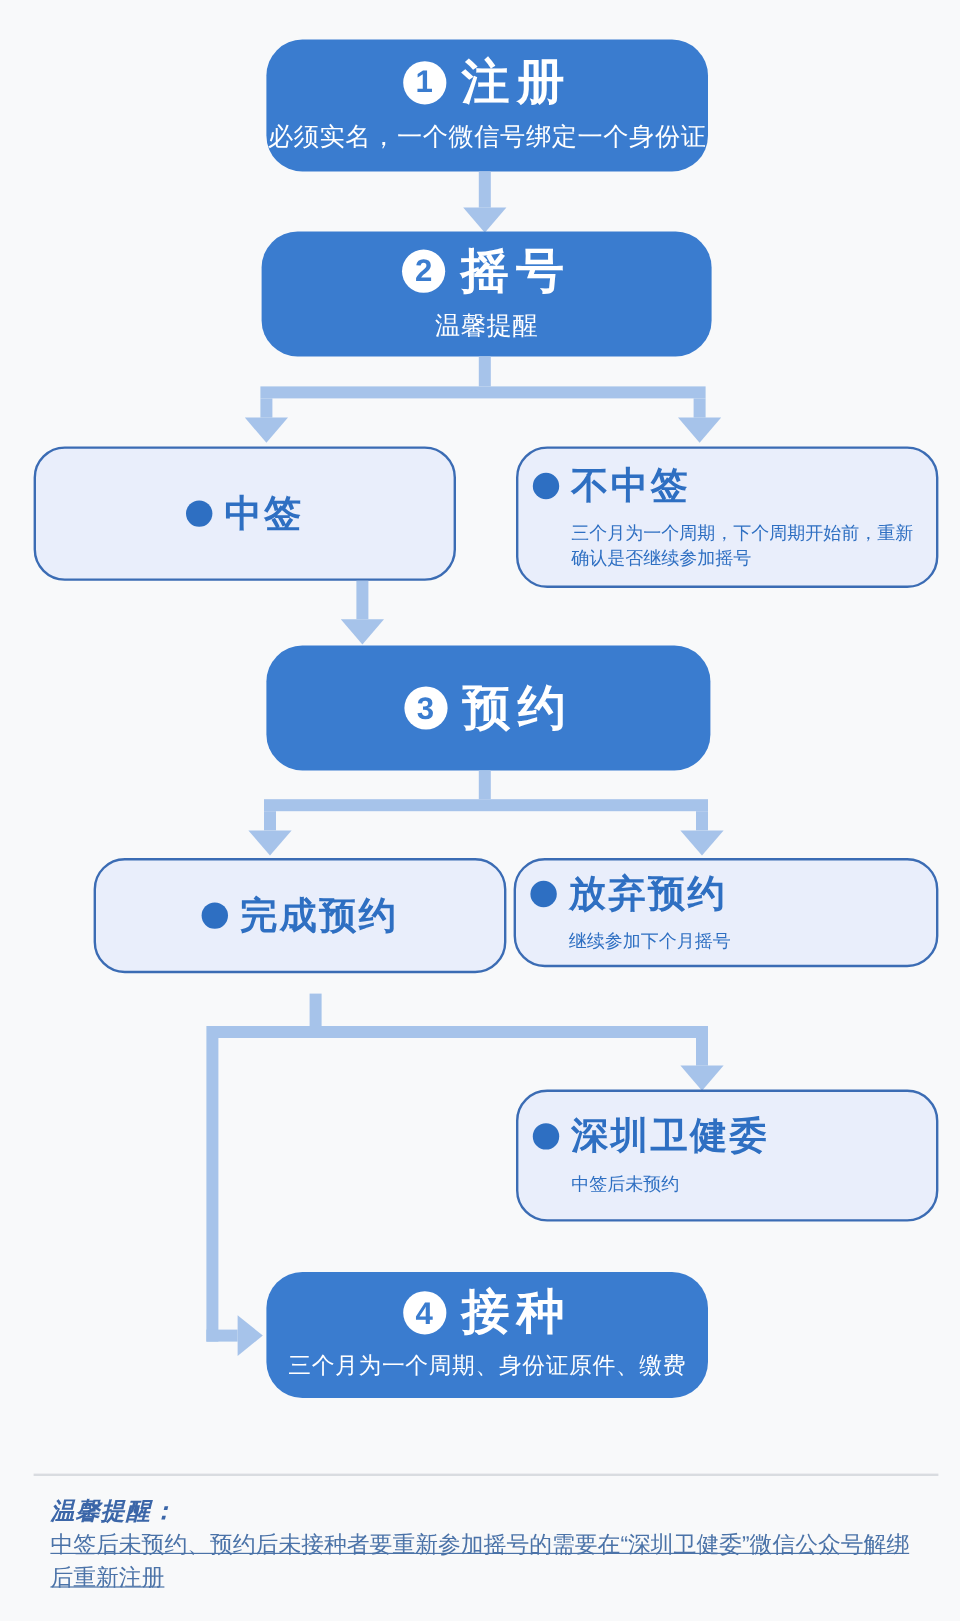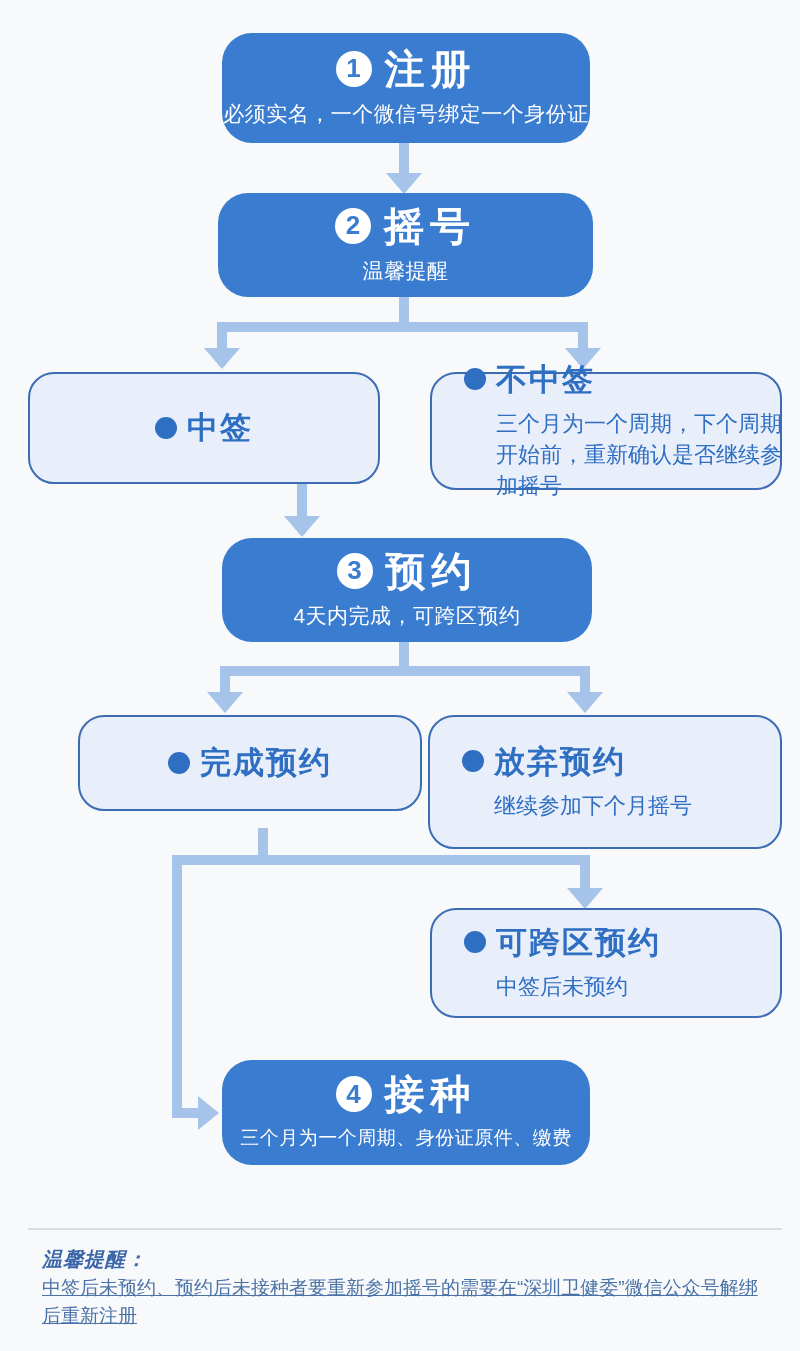--- a/index.html
+++ b/index.html
@@ -25,27 +25,27 @@
   }
   .step-title{font-size:40px;font-weight:bold;letter-spacing:6px;line-height:1;}
   .step-sub{font-size:21px;margin-top:11px;letter-spacing:.5px;}
   .step-sub.small{font-size:19px;}
   
   .outcome{
     position:absolute;background:var(--outcome-bg,#e9eefb);
     border:2.5px solid var(--outcome-border,#3b6cb4);
     border-radius:26px;color:var(--outcome-text,#2e6fc2);
     display:flex;flex-direction:column;justify-content:center;
-    box-sizing:border-box;padding-left:32px;
+    box-sizing:border-box;padding-left:12px;
   }
   .outcome.center{align-items:center;padding-left:0;}
   .outcome-title-row{display:flex;align-items:center;gap:10px;}
   .bullet{width:22px;height:22px;border-radius:50%;background:var(--outcome-text,#2e6fc2);flex:0 0 auto;}
   .outcome-title{font-size:31px;font-weight:bold;letter-spacing:2px;line-height:1.2;}
-  .outcome-sub{font-size:22px;margin-left:32px;margin-top:11px;line-height:1.4;width:298px;}
+  .outcome-sub{font-size:15px;margin-left:32px;margin-top:11px;line-height:1.4;width:298px;}
   
   .stem{position:absolute;background:var(--arrow,#a6c3ea);}
   .tri{position:absolute;width:0;height:0;}
   .tri-down{border-left:18px solid transparent;border-right:18px solid transparent;border-top:21px solid var(--arrow,#a6c3ea);}
   .tri-right{border-top:17px solid transparent;border-bottom:17px solid transparent;border-left:21px solid var(--arrow,#a6c3ea);}
   
   .divider{position:absolute;height:2px;background:var(--divider,#d9dce0);}
   .note-heading{position:absolute;font-size:20px;font-weight:bold;color:var(--note-heading,#3b66a8);letter-spacing:1px;}
   .note-body{position:absolute;font-size:19px;line-height:28px;color:var(--note-body,#4b73a8);width:730px;text-decoration:underline;}
 </style>
@@ -96,59 +96,58 @@
   </div>
 
   <div class="stem" style="left:297px;top:484px;width:10px;height:32px;"></div>
   <div class="tri tri-down" style="left:284px;top:516px;"></div>
 
   <div class="step" style="left:222px;top:538px;width:370px;height:104px;">
     <div class="step-title-row">
       <span class="badge">3</span>
       <span class="step-title">预约</span>
     </div>
-    <div class="step-sub">4天内完成，可跨区预约</div>
   </div>
 
   <div class="stem" style="left:399px;top:642px;width:10px;height:24px;"></div>
   <div class="stem" style="left:220px;top:666px;width:370px;height:10px;"></div>
   <div class="stem" style="left:220px;top:676px;width:10px;height:16px;"></div>
   <div class="tri tri-down" style="left:207px;top:692px;"></div>
   <div class="stem" style="left:580px;top:676px;width:10px;height:16px;"></div>
   <div class="tri tri-down" style="left:567px;top:692px;"></div>
 
   <div class="outcome center" style="left:30px;top:715px;width:344px;height:96px;margin-left:48px;">
     <div class="outcome-title-row">
       <span class="bullet"></span>
       <span class="outcome-title">完成预约</span>
     </div>
   </div>
 
-  <div class="outcome" style="left:428px;top:715px;width:354px;height:134px;">
+  <div class="outcome" style="left:428px;top:715px;width:354px;height:91px;">
     <div class="outcome-title-row">
       <span class="bullet"></span>
       <span class="outcome-title">放弃预约</span>
     </div>
     <div class="outcome-sub">继续参加下个月摇号</div>
   </div>
 
   <div class="stem" style="left:258px;top:828px;width:10px;height:27px;"></div>
   <div class="stem" style="left:172px;top:855px;width:418px;height:10px;"></div>
 
   <div class="stem" style="left:580px;top:865px;width:10px;height:23px;"></div>
   <div class="tri tri-down" style="left:567px;top:888px;"></div>
 
   <div class="stem" style="left:172px;top:865px;width:10px;height:253px;"></div>
   <div class="stem" style="left:172px;top:1108px;width:26px;height:10px;"></div>
   <div class="tri tri-right" style="left:198px;top:1096px;"></div>
 
   <div class="outcome" style="left:430px;top:908px;width:352px;height:110px;">
     <div class="outcome-title-row">
       <span class="bullet"></span>
-      <span class="outcome-title">可跨区预约</span>
+      <span class="outcome-title">深圳卫健委</span>
     </div>
     <div class="outcome-sub">中签后未预约</div>
   </div>
 
   <div class="step" style="left:222px;top:1060px;width:368px;height:105px;">
     <div class="step-title-row">
       <span class="badge">4</span>
       <span class="step-title">接种</span>
     </div>
     <div class="step-sub small">三个月为一个周期、身份证原件、缴费</div>

